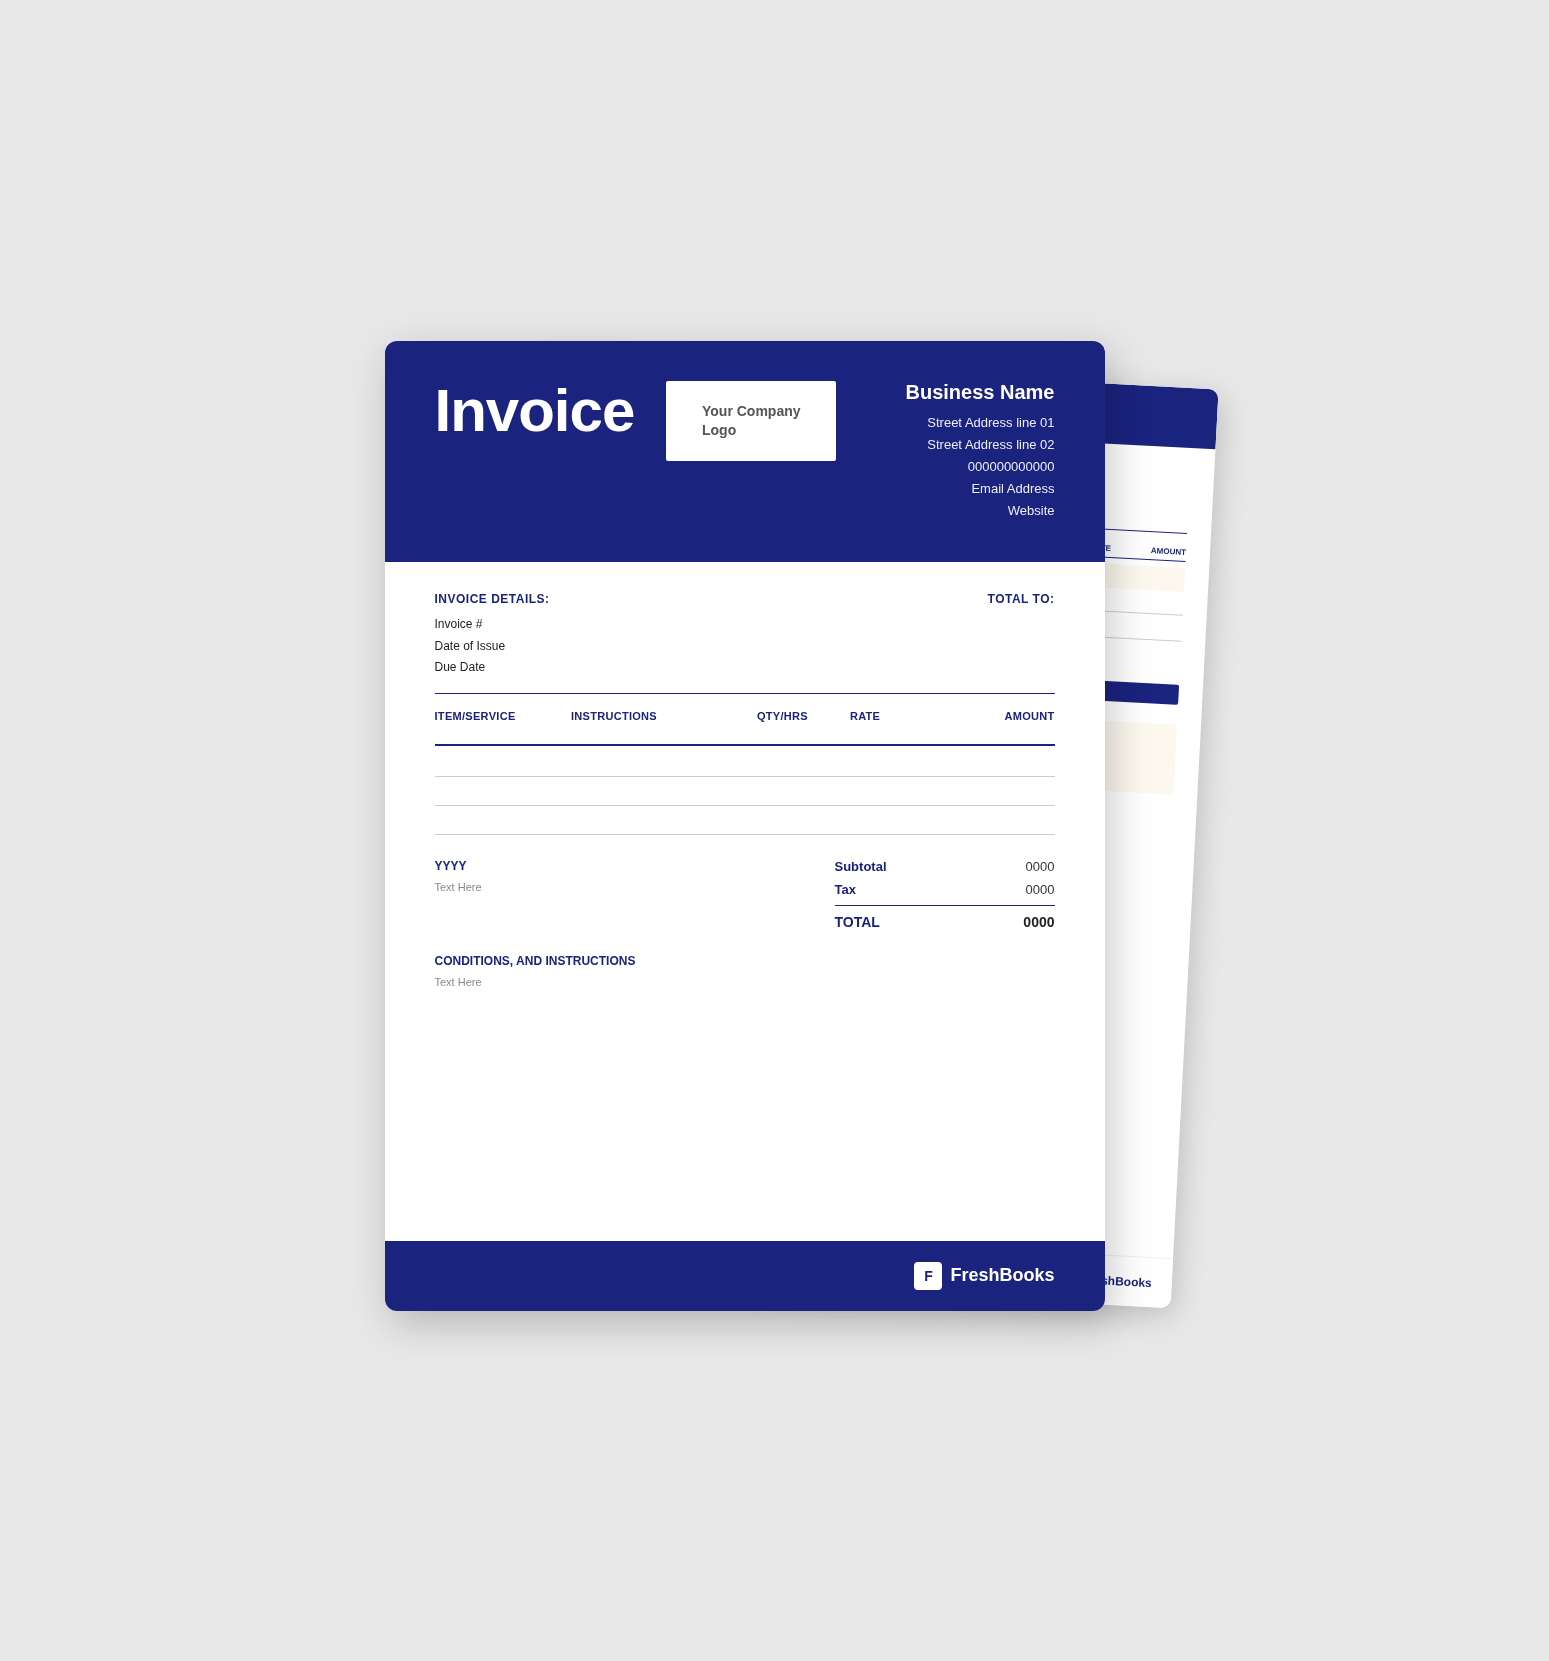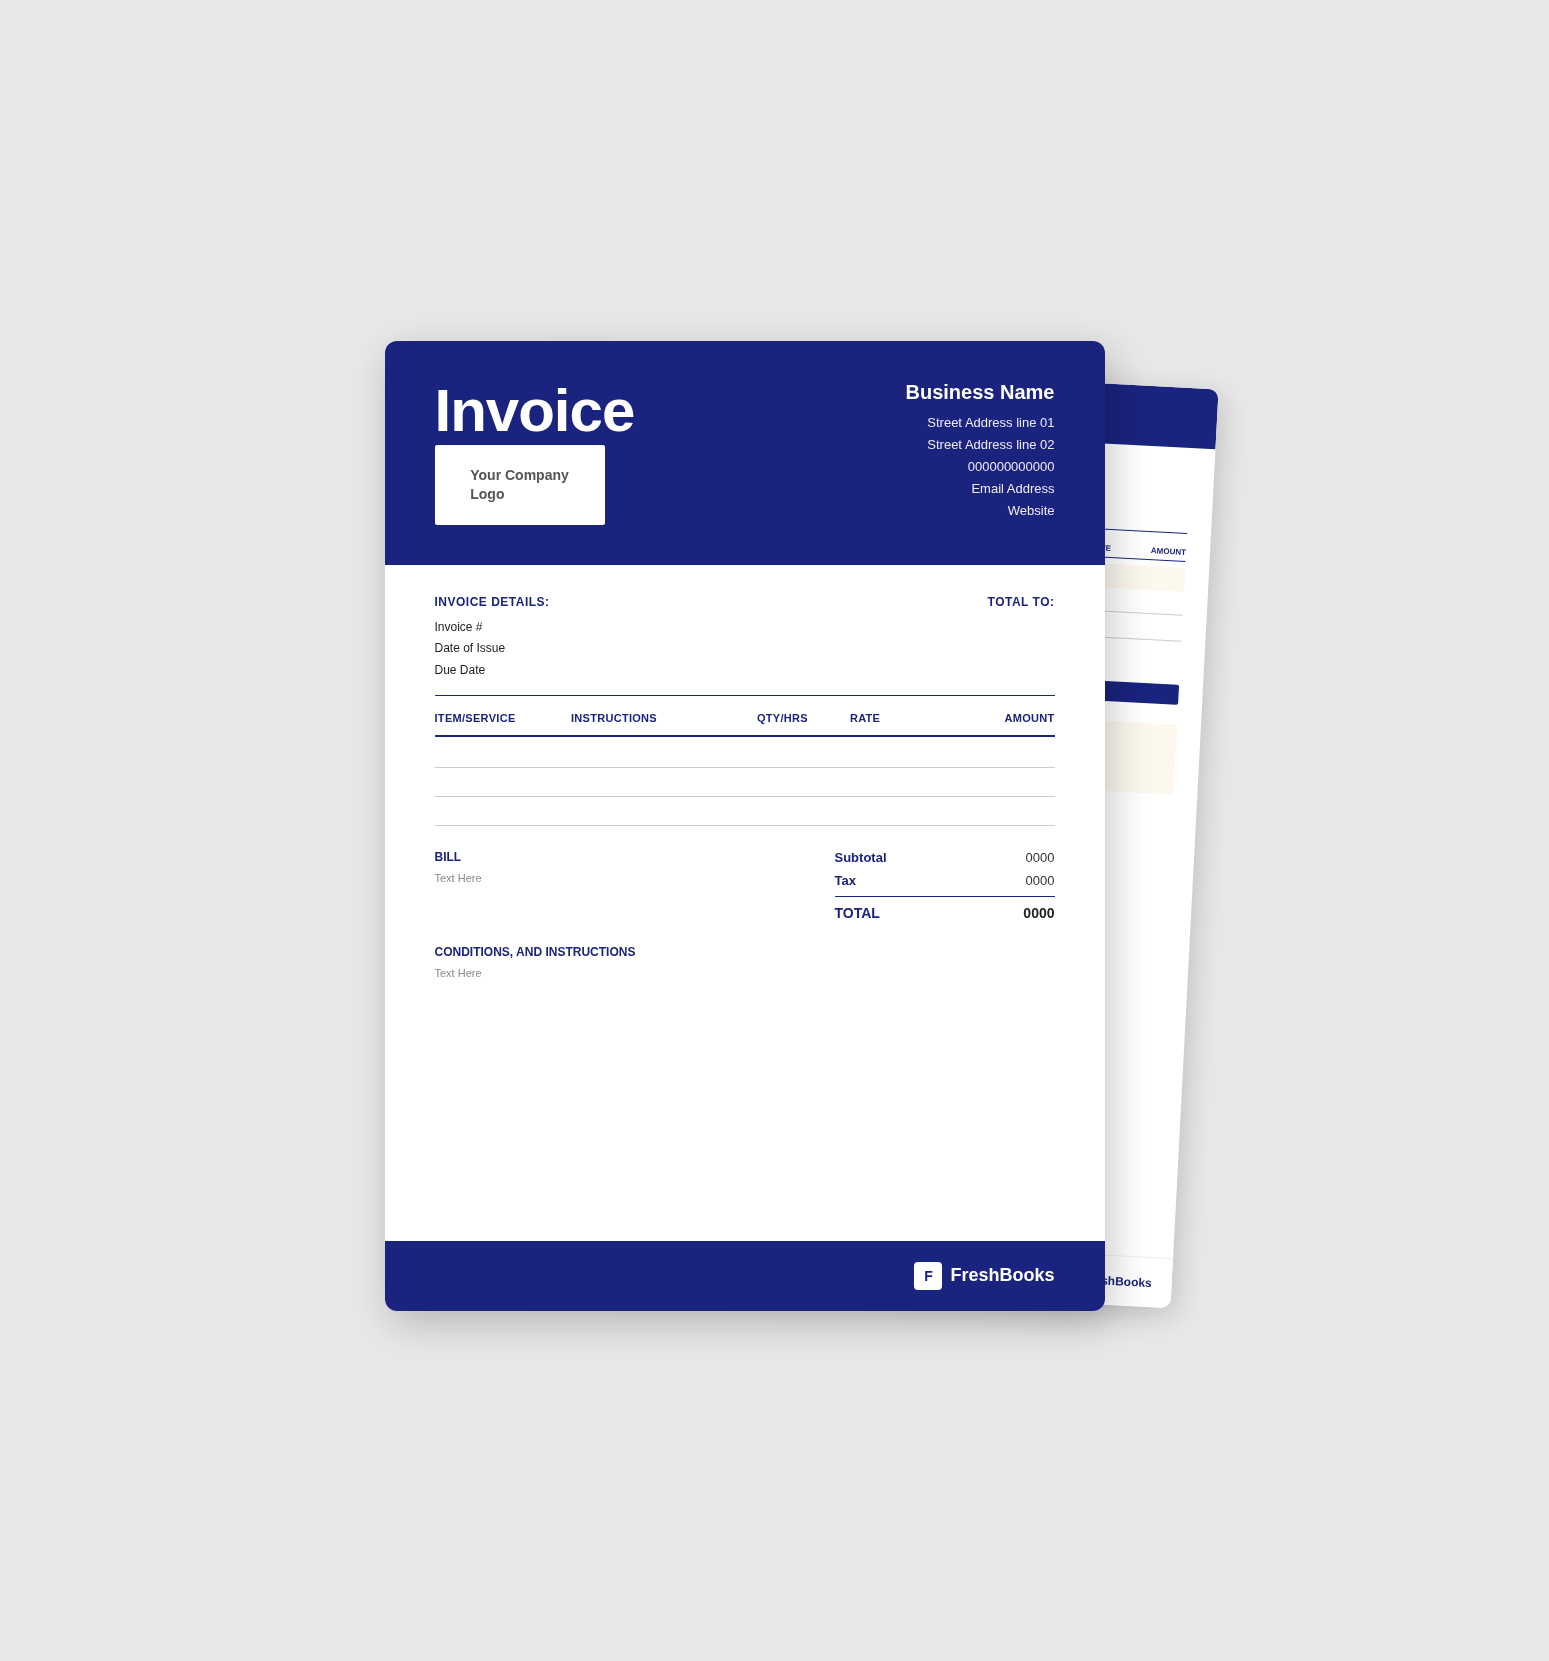--- a/index.html
+++ b/index.html
@@ -179,22 +179,21 @@
       background: #1a237e;
       padding: 40px 50px 40px 50px;
       display: flex;
       justify-content: space-between;
       align-items: flex-start;
       min-height: 220px;
     }
 
     .header-left {
       display: flex;
-      flex-direction: column;
-      gap: 4px;
+      gap: 32px;
     }
 
     .invoice-title {
       font-size: 60px;
       font-weight: 900;
       color: #fff;
       line-height: 1;
       letter-spacing: -1px;
     }
 
@@ -282,21 +281,21 @@
     .items-table {
       width: 100%;
       border-collapse: collapse;
     }
 
     .items-table thead tr th {
       font-size: 11px;
       font-weight: 700;
       color: #1a237e;
       text-align: left;
-      padding-bottom: 11px;
+      padding-bottom: 22px;
       border-bottom: 2px solid #1a237e;
       letter-spacing: 0.3px;
     }
 
     .items-table tbody tr td {
       font-size: 12px;
       color: #333;
       padding: 10px 0 4px 0;
       border-bottom: 1px solid #ccc;
       vertical-align: top;
@@ -584,21 +583,21 @@
               <td></td>
               <td></td>
               <td style="text-align:right"></td>
             </tr>
           </tbody>
         </table>
       </div>
 
       <div class="bottom-section">
         <div class="terms-section">
-          <div class="terms-label">BILL</div>
+          <div class="terms-label">YYYY</div>
           <div class="terms-text">Text Here</div>
         </div>
         <div class="totals-section">
           <div class="total-line">
             <span class="label">Subtotal</span>
             <span>0000</span>
           </div>
           <div class="total-line">
             <span class="label">Tax</span>
             <span>0000</span>

